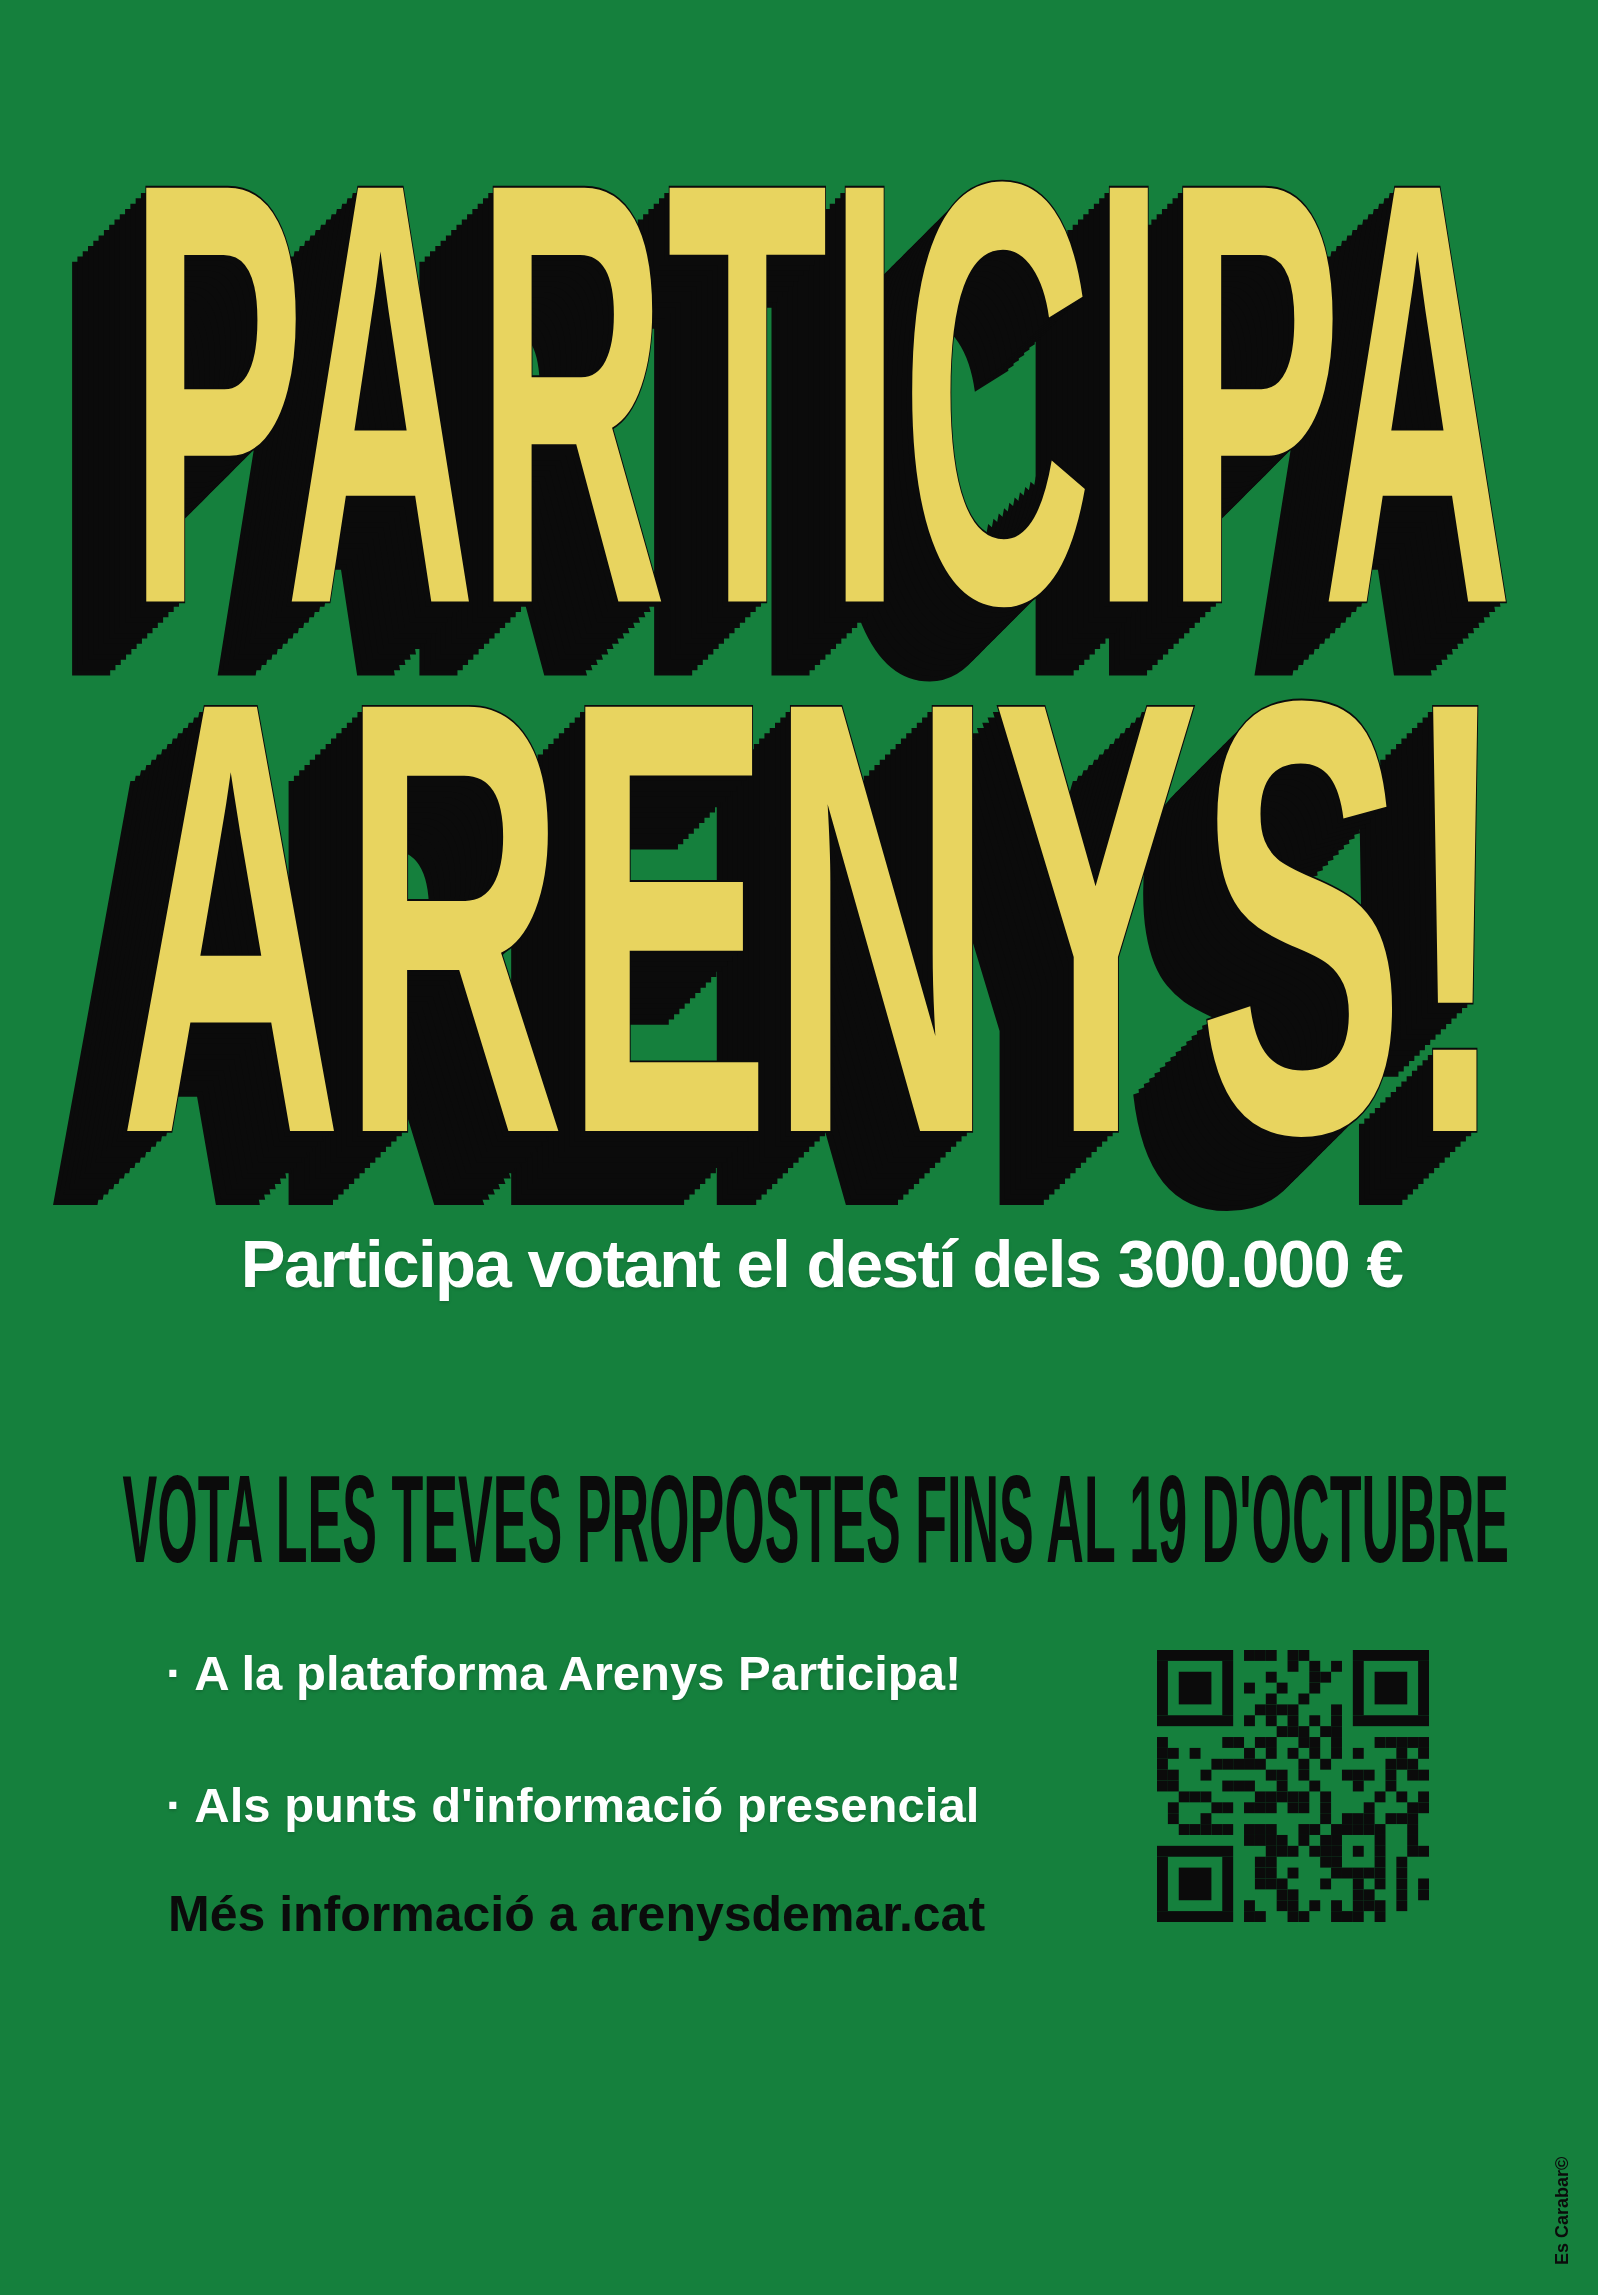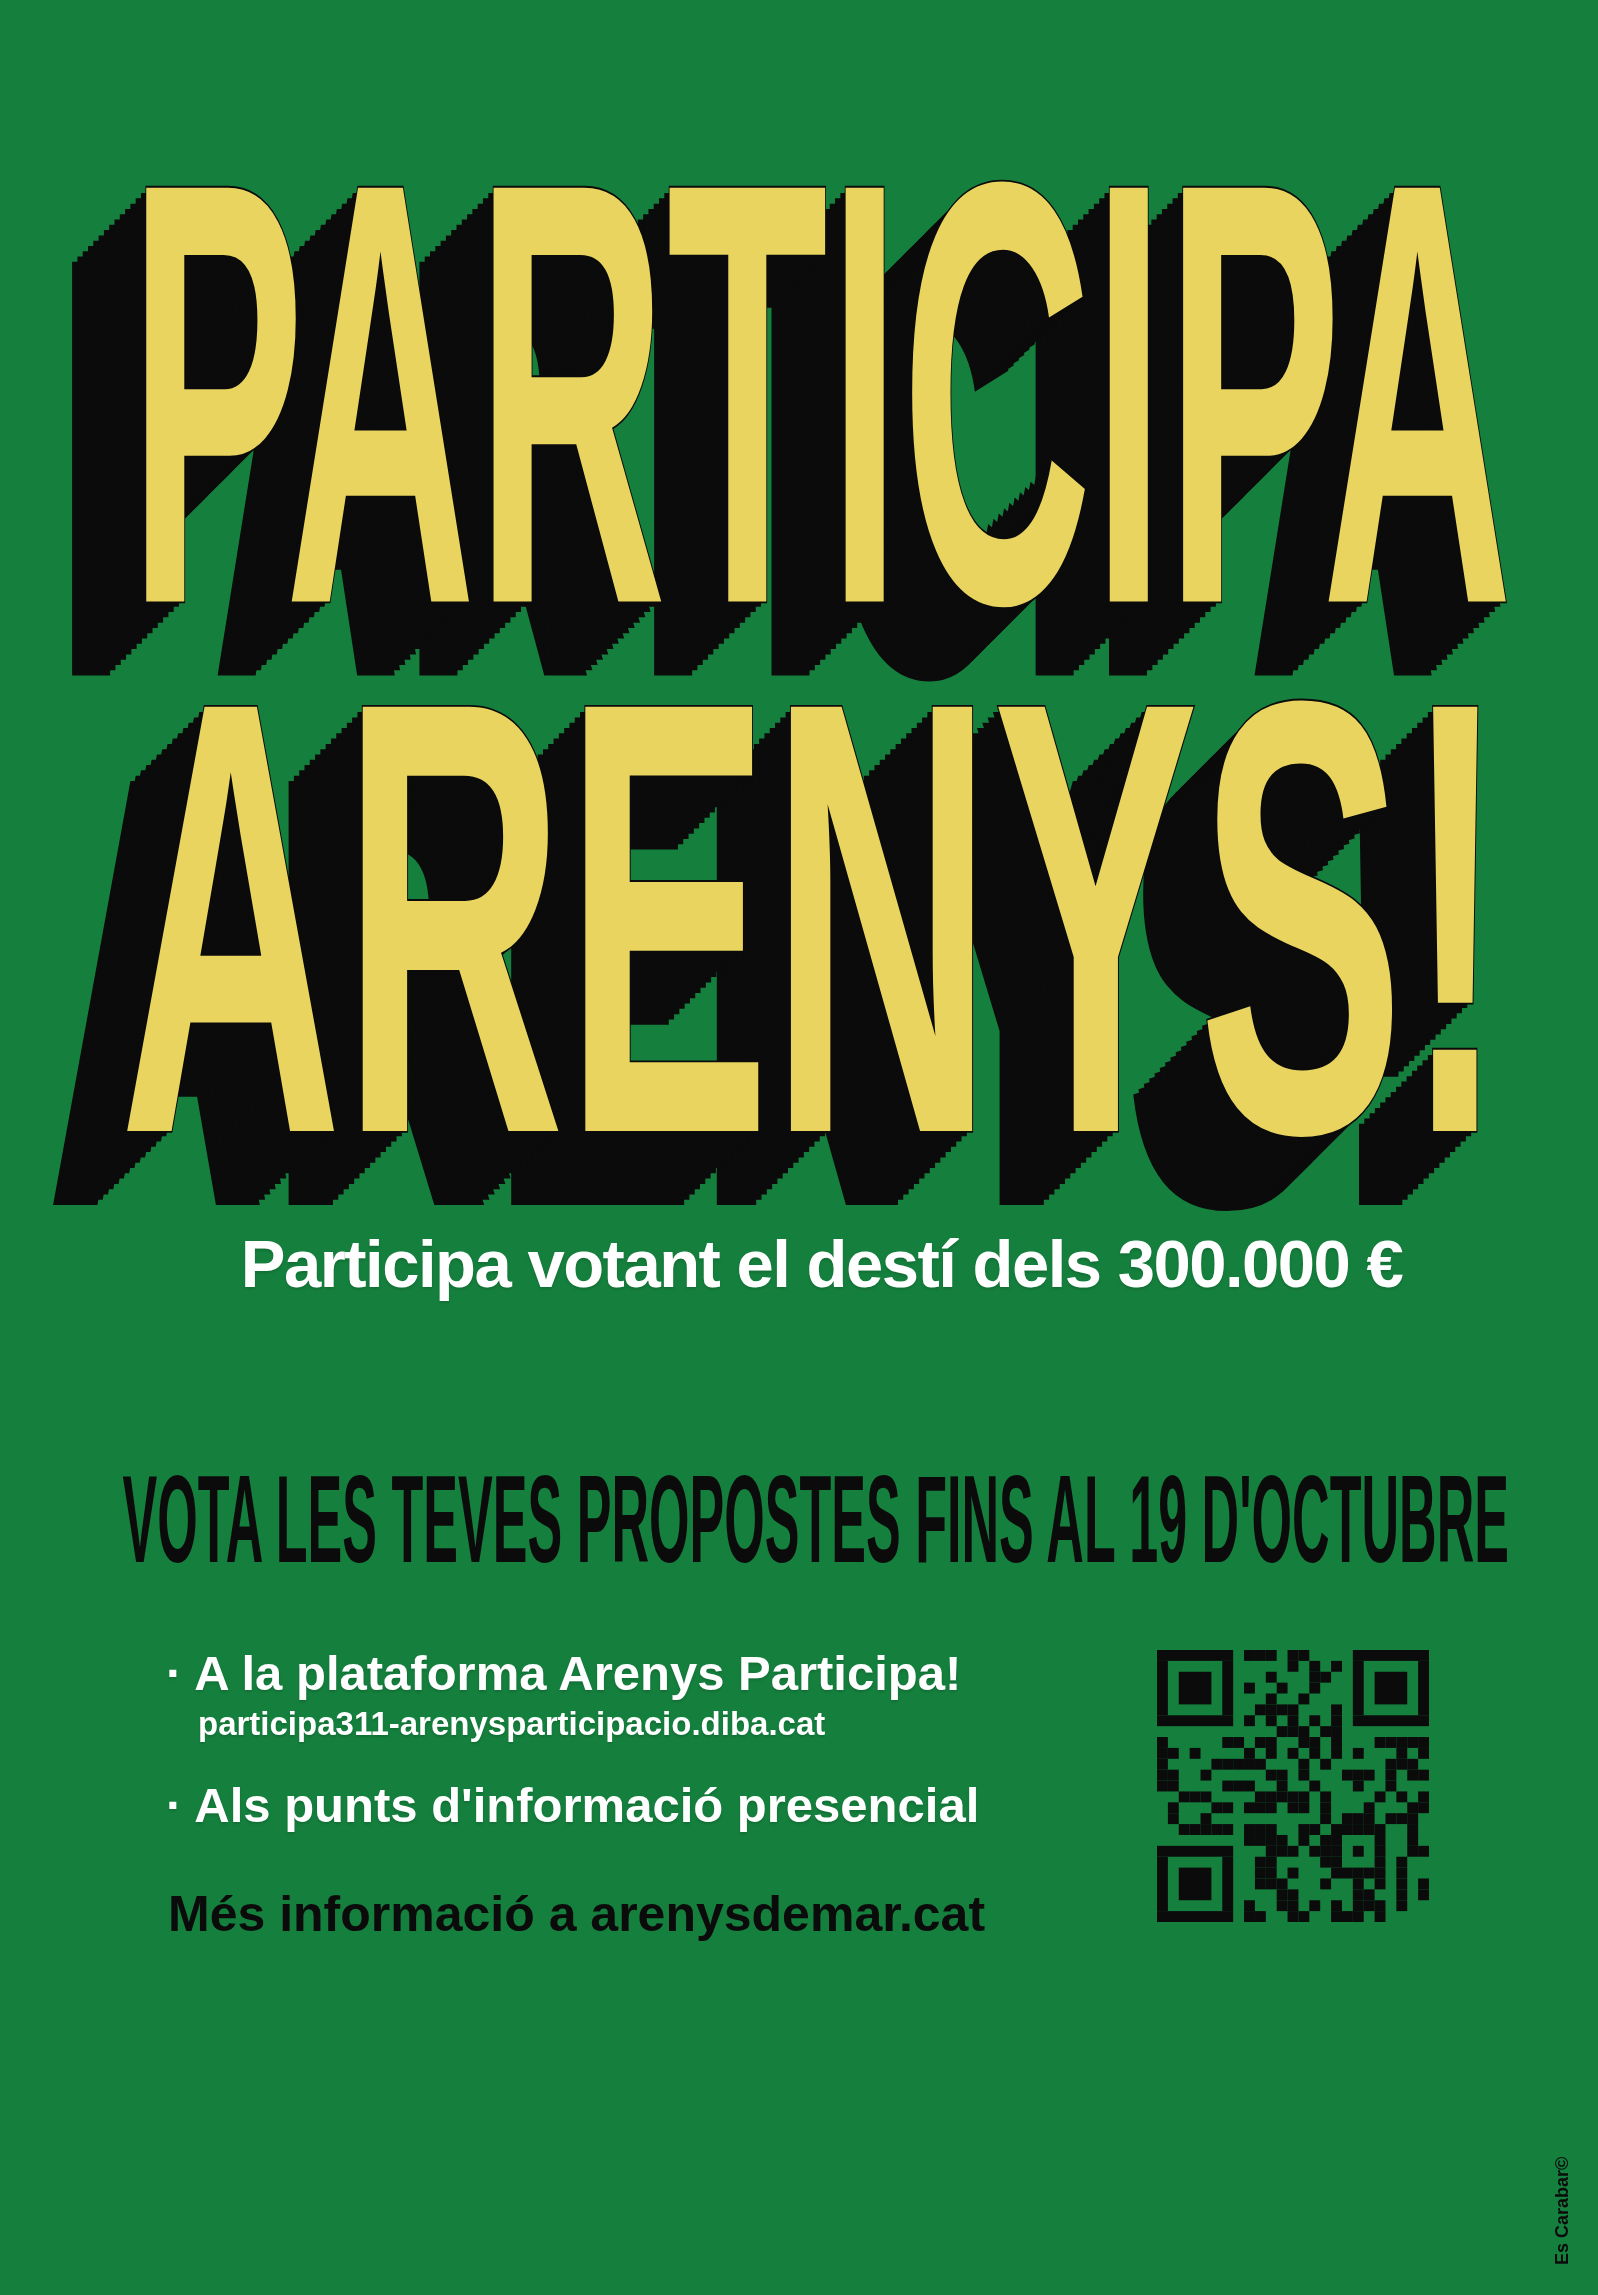--- a/index.html
+++ b/index.html
@@ -106,21 +106,20 @@
   </div>
 
   <svg id="deadline-svg" width="1599" height="227" viewBox="0 0 2114 300" aria-hidden="true">
     <text x="162" y="185" font-size="165" textLength="1833" lengthAdjust="spacingAndGlyphs">VOTA LES TEVES PROPOSTES FINS AL 19 D'OCTUBRE</text>
   </svg>
 
   <div class="bullet-row" id="bullet-1">
     <span class="dot">·</span>
     <span>A la plataforma Arenys Participa!</span>
   </div>
-  <div id="bullet-1-url">participa311-arenysparticipacio.diba.cat</div>
   <div class="bullet-row" id="bullet-2">
     <span class="dot">·</span>
     <span>Als punts d'informació presencial</span>
   </div>
 
   <div class="more-info">Més informació a arenysdemar.cat</div>
 
   <svg id="qr-svg" width="272" height="272" viewBox="0 0 25 25" aria-hidden="true">
       <rect x="0" y="0" width="7" height="1" fill="#0b0b0b"></rect>
       <rect x="0" y="6" width="7" height="1" fill="#0b0b0b"></rect>

